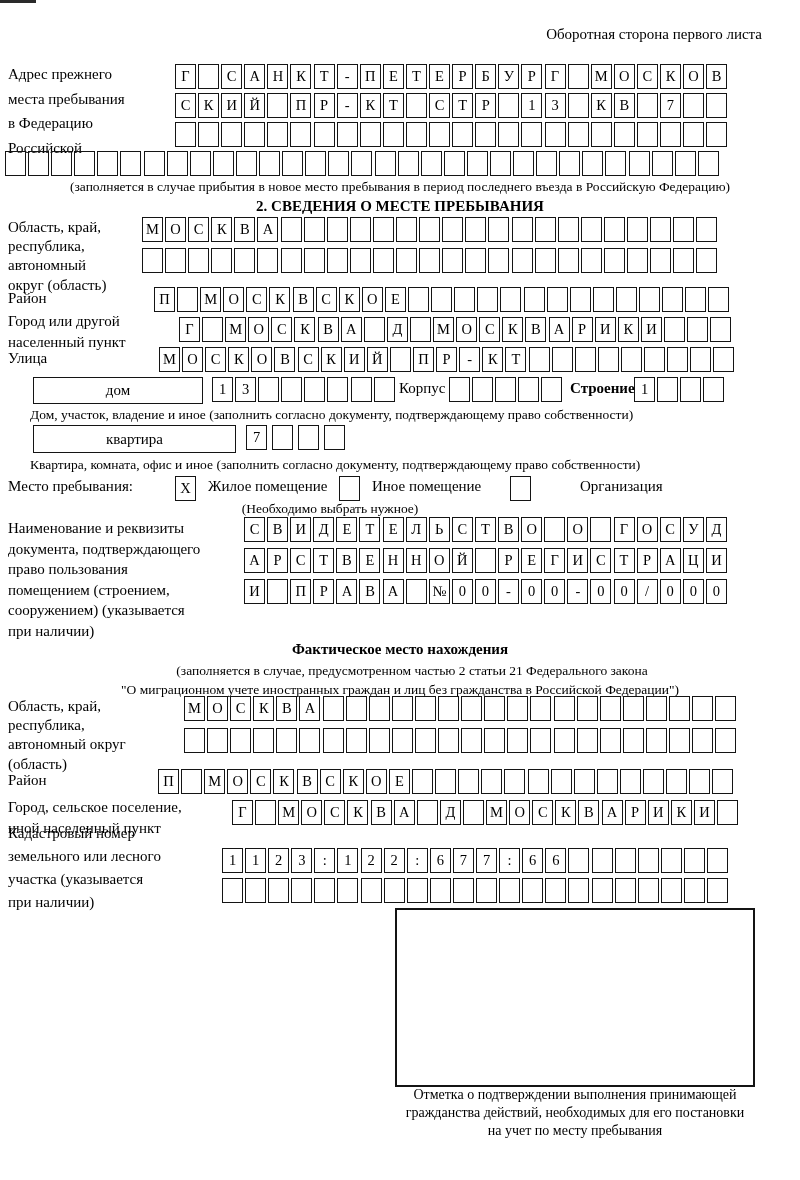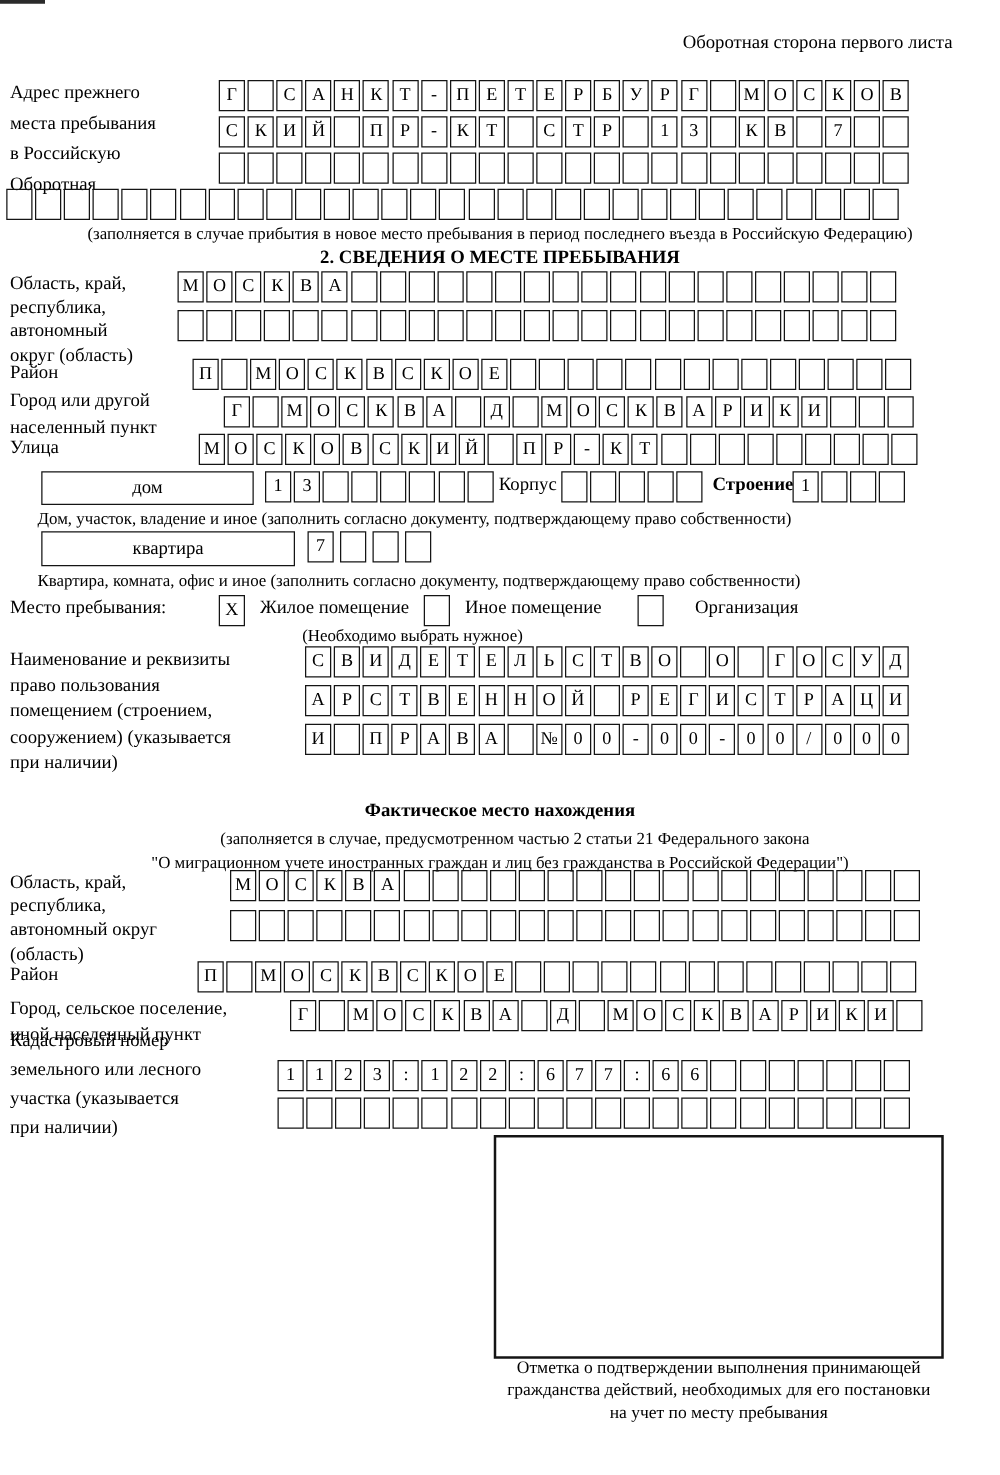--- a/index.html
+++ b/index.html
@@ -20,22 +20,22 @@
 </head>
 <body>
 
 <div class="abs artifact" style="left:0;top:0;width:36px;height:3px;"></div>
 
 <div class="abs lbl" style="left:400px;top:26px;width:362px;text-align:right;">Оборотная сторона первого листа</div>
 
 <div class="abs lbl" style="left:8px;top:62px;line-height:24.5px;">
   <div>Адрес прежнего</div>
   <div>места пребывания</div>
-  <div>в Российскую</div>
-  <div>Оборотная</div>
+  <div>в Федерацию</div>
+  <div>Российской</div>
 </div>
 <div class="abs boxrow" style="left:175px;top:64px;">
     <span class="cell">Г</span>
     <span class="cell"></span>
     <span class="cell">С</span>
     <span class="cell">А</span>
     <span class="cell">Н</span>
     <span class="cell">К</span>
     <span class="cell">Т</span>
     <span class="cell">-</span>
@@ -337,25 +337,26 @@
     <span class="cell">X</span>
   </div>
 <div class="abs lbl" style="left:208px;top:478px;">Жилое помещение</div>
 <div class="abs boxrow" style="left:339px;top:476px;">
     <span class="cell"></span>
   </div>
 <div class="abs lbl" style="left:372px;top:478px;">Иное помещение</div>
 <div class="abs boxrow" style="left:510px;top:476px;">
     <span class="cell"></span>
   </div>
-<div class="abs lbl" style="left:556px;top:478px;text-align:center;">Организация</div>
+<div class="abs lbl" style="left:580px;top:478px;text-align:center;">Организация</div>
 <div class="abs cap" style="left:180px;top:501px;width:300px;text-align:center;">(Необходимо выбрать нужное)</div>
 
 <div class="abs lbl" style="left:8px;top:518px;line-height:20.6px;">
   <div>Наименование и реквизиты</div>
+  <div>документа, подтверждающего</div>
   <div>право пользования</div>
   <div>помещением (строением,</div>
   <div>сооружением) (указывается</div>
   <div>при наличии)</div>
 </div>
 <div class="abs boxrow" style="left:244px;top:517px;">
     <span class="cell">С</span>
     <span class="cell">В</span>
     <span class="cell">И</span>
     <span class="cell">Д</span>

